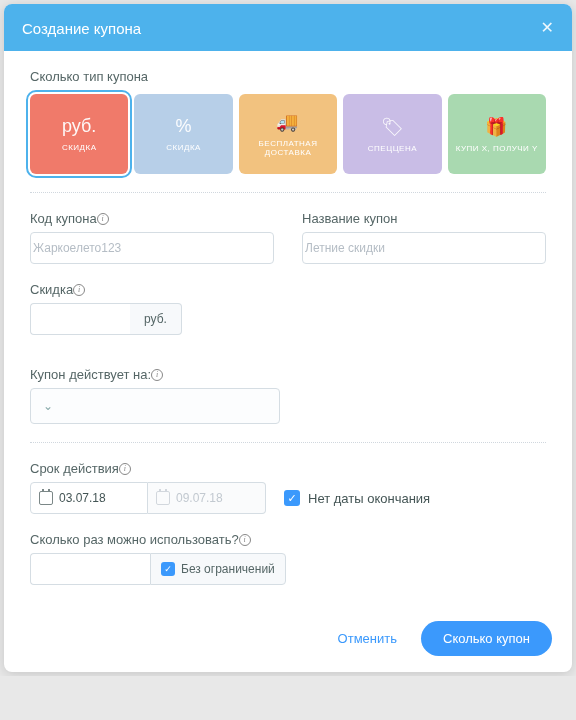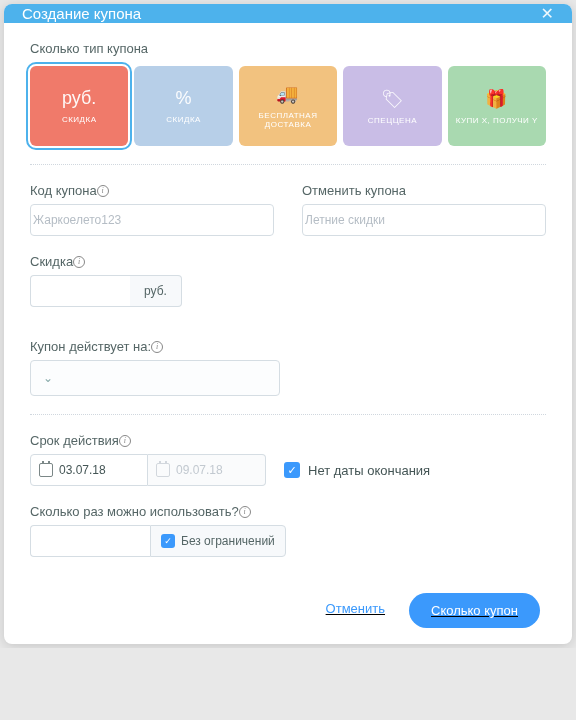--- a/index.html
+++ b/index.html
@@ -1,18 +1,18 @@
 <!DOCTYPE html>
 <html><head>
 <meta charset="utf-8">
 <style>
   * { box-sizing: border-box; margin: 0; padding: 0; font-family: Arial, Helvetica, sans-serif; }
   body { background: #e8e8e8; display: flex; justify-content: center; padding: 4px; }
   .modal { width: 568px; background: #fff; border-radius: 8px; overflow: hidden; box-shadow: 0 2px 12px rgba(0,0,0,0.15); }
-  .modal-header { background: #4db2ec; color: #fff; padding: 0 18px; display: flex; justify-content: space-between; align-items: center; }
+  .modal-header { background: #4db2ec; color: #fff; padding: 14px 18px; display: flex; justify-content: space-between; align-items: flex-end; }
   .modal-header h2 { font-size: 15px; font-weight: 400; }
   .close { color: #fff; font-size: 16px; cursor: pointer; opacity: 0.9; }
   .body { padding: 18px 26px 20px 26px; }
   .section-label { color: #566; font-size: 13px; margin-bottom: 10px; }
   .types { display: flex; gap: 6px; }
   .type-card { flex: 1; height: 80px; border-radius: 6px; display: flex; flex-direction: column; align-items: center; justify-content: center; color: #fff; cursor: pointer; position: relative; }
   .type-card.selected { outline: 2px solid #4db2ec; outline-offset: 2px; }
   .type-icon { font-size: 18px; margin-bottom: 6px; opacity: 0.95; }
   .type-label { font-size: 8px; letter-spacing: 0.5px; text-align: center; padding: 0 4px; text-transform: uppercase; }
   .divider { border: none; border-top: 1px dotted #d0d7de; margin: 18px 0; }
@@ -36,21 +36,21 @@
   .cal { width: 14px; height: 14px; border: 1px solid currentColor; border-radius: 2px; position: relative; opacity: 0.7; }
   .cal:before { content:""; position:absolute; top:-3px; left:2px; width:2px; height:3px; background: currentColor; }
   .cal:after { content:""; position:absolute; top:-3px; right:2px; width:2px; height:3px; background: currentColor; }
   .check-row { display: flex; align-items: center; gap: 8px; }
   .cbox { width: 16px; height: 16px; border-radius: 3px; background: #3b99fc; display: inline-flex; align-items: center; justify-content: center; color: #fff; font-size: 11px; cursor: pointer; }
   .check-label { font-size: 13px; color: #455; }
   .limit-row { display: flex; }
   .limit-row .text-input { width: 120px; border-top-right-radius: 0; border-bottom-right-radius: 0; border-right: none; }
   .limit-suffix { height: 32px; border: 1px solid #d5dde3; border-radius: 0 4px 4px 0; background: #f7f9fb; display: flex; align-items: center; gap: 6px; padding: 0 10px; font-size: 12px; color: #566; }
   .limit-suffix .cbox { width: 14px; height: 14px; font-size: 9px; }
-  .footer { display: flex; justify-content: flex-end; align-items: flex-start; gap: 10px; padding: 16px 32px; text-decoration: underline; }
+  .footer { display: flex; justify-content: flex-end; align-items: center; gap: 10px; padding: 16px 20px; }
   .btn-cancel { color: #3b99fc; font-size: 13px; background: none; border: none; cursor: pointer; padding: 8px 14px; }
   .btn-primary { background: #3b99fc; color: #fff; border: none; border-radius: 18px; padding: 10px 22px; font-size: 13px; cursor: pointer; }
 </style>
 </head>
 <body>
 
 <div class="modal">
   <div class="modal-header">
     <h2>Создание купона</h2>
     <span class="close">✕</span>
@@ -87,21 +87,21 @@
     <div class="row">
       <div class="field" style="flex:1">
         <div class="field-label">
           <span>Код купона</span>
           <span class="info">i</span>
         </div>
         <input class="text-input" placeholder="Жаркоелето123" style="">
       </div>
       <div class="field" style="flex:1">
         <div class="field-label">
-          <span>Отменить купона</span>
+          <span>Название купон</span>
         </div>
         <input class="text-input" placeholder="Летние скидки" style="">
       </div>
     </div>
 
     <div class="field" style="margin-top:18px">
       <div class="field-label">
         <span>Скидка</span>
         <span class="info">i</span>
       </div>

